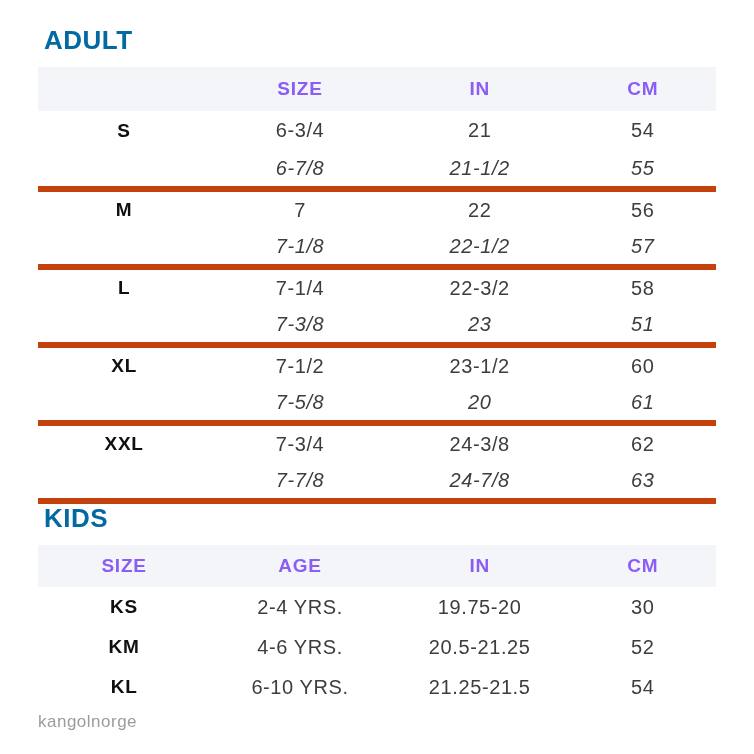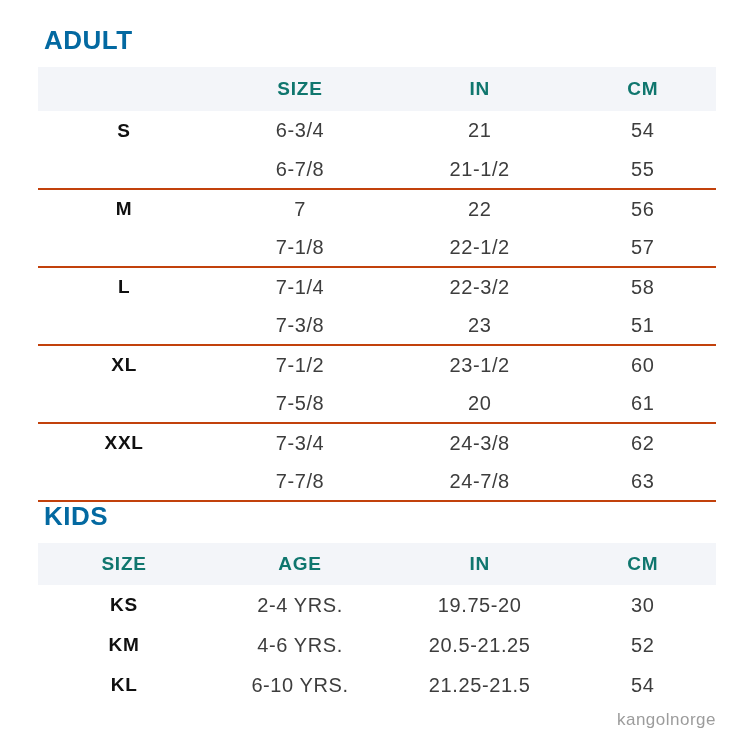--- a/index.html
+++ b/index.html
@@ -40,21 +40,21 @@
 
   thead tr.band {
     background: #f3f5f9;
     height: 44px;
   }
   .kids-table thead tr.band { height: 42px; }
 
   th {
     font-size: 19px;
     font-weight: bold;
-    color: #0f766e;
+    color: #8b5cf6;
     text-align: center;
     letter-spacing: 0.8px;
     padding: 0;
   }
   tbody tr { height: 39px; }
   .kids-table tbody tr { height: 40px; }
 
   td {
     text-align: center;
     vertical-align: middle;
@@ -65,25 +65,26 @@
     letter-spacing: 0.6px;
   }
   td.label {
     font-family: "Liberation Sans", sans-serif;
     font-size: 19px;
     font-weight: bold;
     color: #101010;
     letter-spacing: 0.8px;
   }
   tr.group-end td {
-    border-bottom: 2px solid #c2410c;
+    border-bottom: 6px solid #c2410c;
+    font-style: italic;
   }
   .brand-footer {
     margin-top: 5px;
-    text-align: right;
+    text-align: left;
     font-size: 17px;
     letter-spacing: 0.5px;
     color: #9c9c9c;
   }
 </style>
 </head>
 <body>
 
 <div class="page">
 

